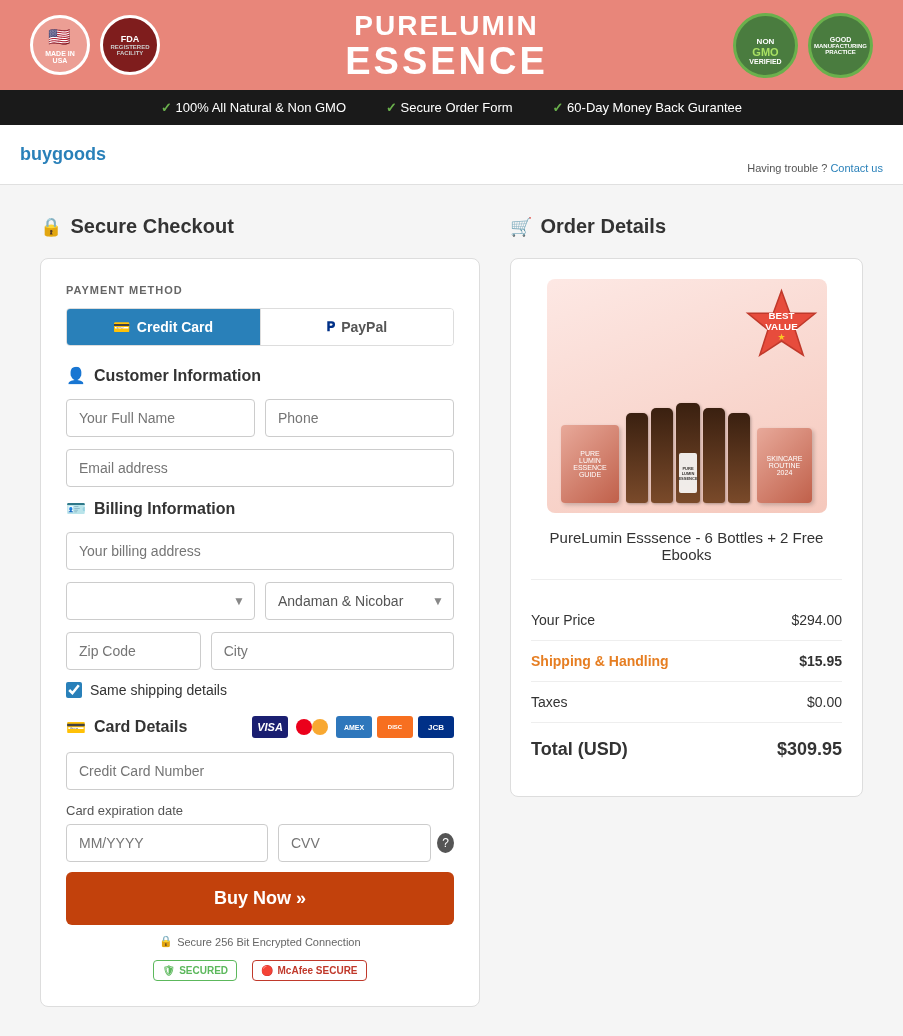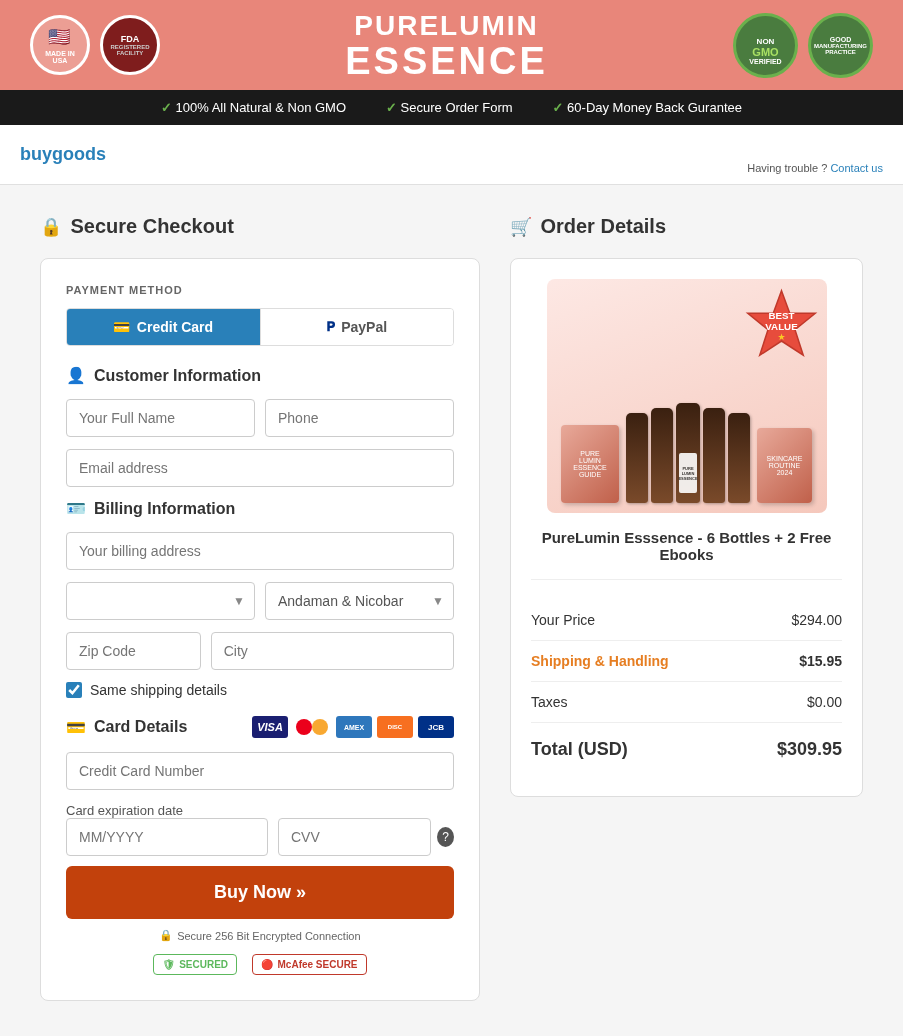--- a/index.html
+++ b/index.html
@@ -189,21 +189,21 @@
       border: 1px solid #ddd;
       border-radius: 8px;
       padding: 20px;
     }
     .product-image-area {
       display: flex; justify-content: center;
       margin-bottom: 16px; position: relative;
     }
 
     .product-name {
-      text-align: center; font-size: 15px; font-weight: bold;
+      text-align: center; font-size: 15px; font-weight: normal;
       color: #333; margin-bottom: 20px;
       border-bottom: 1px solid #eee; padding-bottom: 16px;
     }
     .price-row {
       display: flex; justify-content: space-between;
       padding: 12px 0; border-bottom: 1px solid #eee;
       font-size: 14px;
     }
     .price-row.shipping { color: #e67e22; font-weight: bold; }
     .price-row .value { color: #333; }
@@ -349,21 +349,21 @@
           <div class="card-icon card-amex">AMEX</div>
           <div class="card-icon card-discover" style="font-size:6px;">DISC</div>
           <div class="card-icon card-jcb">JCB</div>
         </div>
       </div>
 
       <div class="form-row">
         <input type="text" class="form-input" placeholder="Credit Card Number" style="">
       </div>
 
-      <div style="">
+      <div style="margin-bottom:6px;">
         <span style="font-size:13px;color:#555;">Card expiration date</span>
       </div>
       <div class="expiry-cvv-row">
         <input type="text" class="form-input" style="flex: 1 1 0%;" placeholder="MM/YYYY">
         <div class="cvv-wrap">
           <input type="text" class="form-input" placeholder="CVV" style="">
           <div class="cvv-help">?</div>
         </div>
       </div>
 

